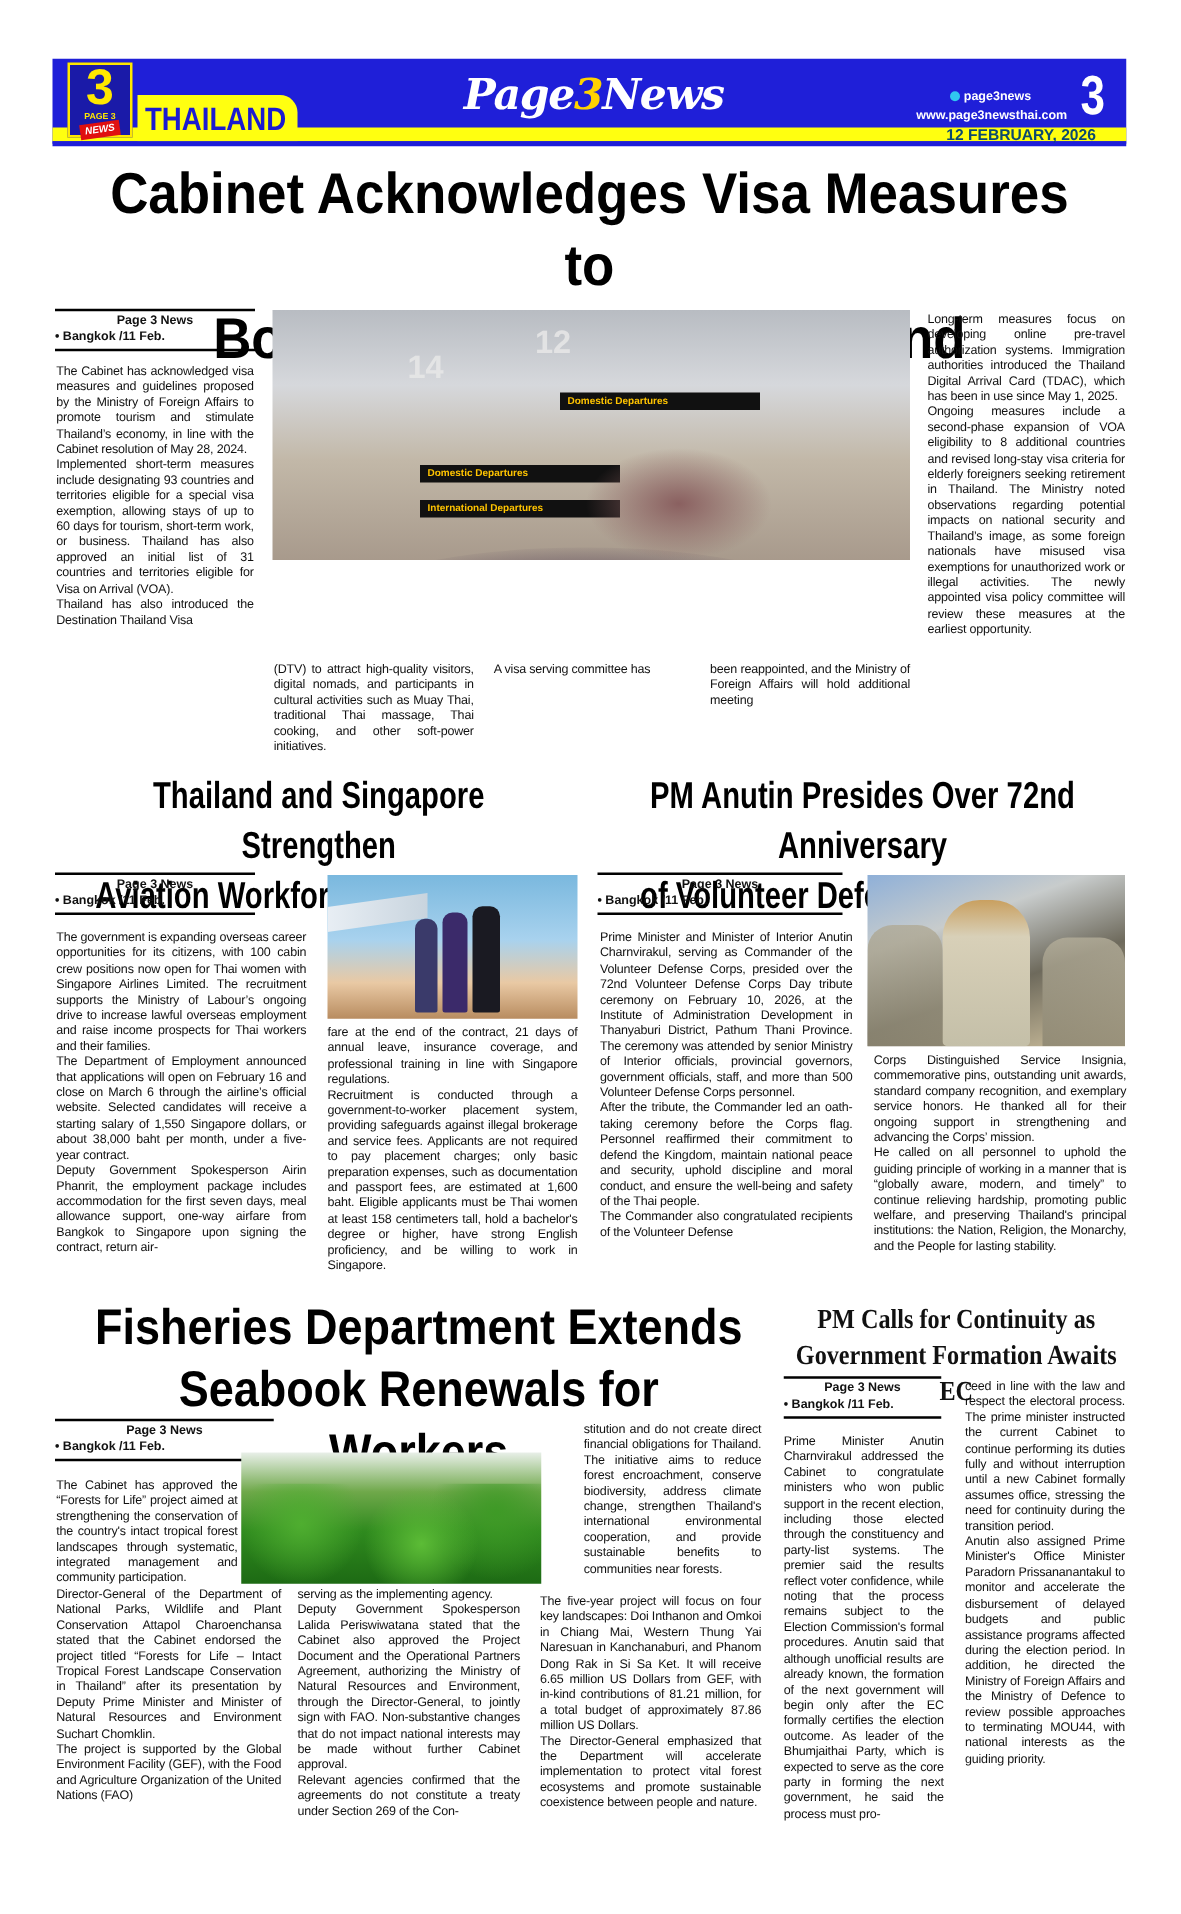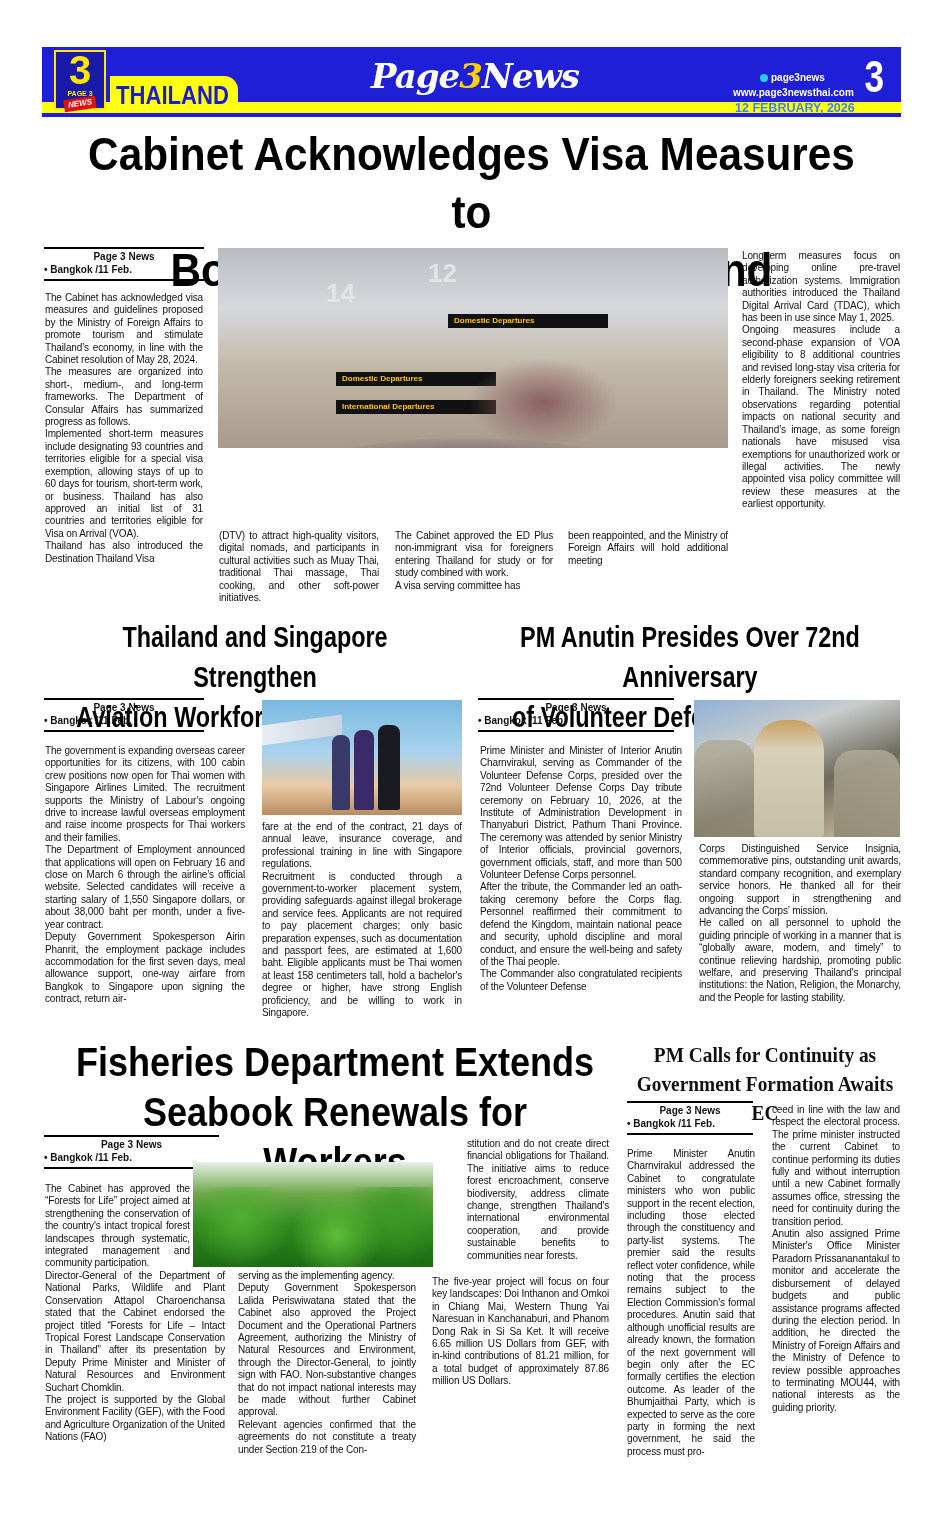--- a/index.html
+++ b/index.html
@@ -15,21 +15,21 @@
 #logo-3{left:54px;top:48px;width:52px;text-align:center;font:bold 40px/44px "Liberation Sans",sans-serif;color:#ffe800}
 #logo-page3{left:54px;top:90px;width:52px;text-align:center;font:bold 7px "Liberation Sans",sans-serif;color:#ffe800}
 #logo-news{left:64px;top:98px;width:32px;height:12px;background:#e01010;color:#fff;font:italic bold 8px/12px "Liberation Sans",sans-serif;text-align:center;transform:rotate(-8deg)}
 #region{left:116px;top:80px;font:bold 26px/30px "Liberation Sans",sans-serif;color:#1b1bd0;transform:scaleX(.85);transform-origin:left}
 #brand{left:370px;top:54px;width:210px;text-align:center;font:bold 34px/44px "DejaVu Serif",serif;color:#fff;font-style:italic;letter-spacing:-1px}
 #brand .three{color:#ffd200}
 #social{left:760px;top:72px;font:bold 10px "Liberation Sans",sans-serif;color:#fff}
 #social .dot{display:inline-block;width:8px;height:8px;border-radius:50%;background:#30c8f0;margin-right:3px;vertical-align:-1px}
 #website{left:733px;top:87px;font:bold 10px "Liberation Sans",sans-serif;color:#fff}
 #pagenum{left:862px;top:52px;font:bold 44px/50px "Liberation Sans",sans-serif;color:#fff;transform:scaleX(.8)}
-#pubdate{left:735px;top:101px;font:bold 12.5px/14px "Liberation Sans",sans-serif;color:#3b82f6}
+#pubdate{left:757px;top:101px;font:bold 12.5px/14px "Liberation Sans",sans-serif;color:#0c4a6e}
 
 .hl{font-family:"Liberation Sans",sans-serif;font-weight:bold;color:#000;text-align:center;transform-origin:center}
 #hl-main{left:42px;top:125px;width:859px;font-size:46px;line-height:58px;transform:scaleX(.92)}
 .hl2{font-size:30px;line-height:40px;transform:scaleX(.78)}
 #hl-sing{left:10px;top:617px;width:490px}
 #hl-anutin{left:440px;top:617px;width:500px}
 #hl-fish{left:40px;top:1037px;width:590px;font-size:40px;line-height:50px;transform:scaleX(.9)}
 .hl-serif{font-family:"Liberation Serif",serif;font-weight:bold;font-size:22px;line-height:29px;text-align:center;transform:scaleX(.88)}
 #hl-pm{left:610px;top:1040px;width:310px}
 
@@ -75,40 +75,38 @@
 
 <div class="abs byline" style="left:44px;top:247px">
   <div class="rule"></div>
   <div class="src">Page 3 News</div>
   <div class="loc">• Bangkok /11 Feb.</div>
   <div class="rule"></div>
 </div>
 
 <div class="abs col" style="left:45px;top:292px;width:158px">
   <p>The Cabinet has acknowledged visa measures and guidelines proposed by the Ministry of Foreign Affairs to promote tourism and stimulate Thailand’s economy, in line with the Cabinet resolution of May 28, 2024.</p>
-  <p>The measures are organized into short-, medium-, and long-term frameworks. The Department of Consular Affairs has summarized progress as follows.</p>
   <p>Implemented short-term measures include designating 93 countries and territories eligible for a special visa exemption, allowing stays of up to 60 days for tourism, short-term work, or business. Thailand has also approved an initial list of 31 countries and territories eligible for Visa on Arrival (VOA).</p>
   <p>Thailand has also introduced the Destination Thailand Visa</p>
 </div>
 
 <div id="photo-airport" class="abs photo">
   <div class="gate" style="left:108px;top:30px;color:#e8e8e8">14</div>
   <div class="gate" style="left:210px;top:10px;color:#e8e8e8">12</div>
   <div class="sign" style="left:230px;top:66px;width:160px">Domestic Departures</div>
   <div class="sign" style="left:118px;top:124px;width:160px">Domestic Departures</div>
   <div class="sign" style="left:118px;top:152px;width:160px">International Departures</div>
   <div class="crowd" style="left:60px;top:190px;width:380px;height:90px;background:radial-gradient(ellipse at center,#5a4a50 0%,#7a6a70 40%,rgba(160,150,140,0) 75%)"></div>
   <div class="crowd" style="left:250px;top:110px;width:150px;height:90px;background:radial-gradient(ellipse at center,#8a6060 0%,rgba(160,140,140,0) 70%)"></div>
 </div>
 
 <div class="abs col" style="left:219px;top:530px;width:160px">
   <p>(DTV) to attract high-quality visitors, digital nomads, and participants in cultural activities such as Muay Thai, traditional Thai massage, Thai cooking, and other soft-power initiatives.</p>
 </div>
 <div class="abs col" style="left:395px;top:530px;width:158px">
-  <p>The Cabinet approved the ED Plus non-immigrant visa for foreigners entering Thailand for study or for study combined with work.</p>
   <p>A visa serving committee has</p>
 </div>
 <div class="abs col" style="left:568px;top:530px;width:160px">
   <p>been reappointed, and the Ministry of Foreign Affairs will hold additional meeting</p>
 </div>
 <div class="abs col" style="left:742px;top:250px;width:158px">
   <p>Long-term measures focus on developing online pre-travel authorization systems. Immigration authorities introduced the Thailand Digital Arrival Card (TDAC), which has been in use since May 1, 2025.</p>
   <p>Ongoing measures include a second-phase expansion of VOA eligibility to 8 additional countries and revised long-stay visa criteria for elderly foreigners seeking retirement in Thailand. The Ministry noted observations regarding potential impacts on national security and Thailand’s image, as some foreign nationals have misused visa exemptions for unauthorized work or illegal activities. The newly appointed visa policy committee will review these measures at the earliest opportunity.</p>
 </div>
 
@@ -188,27 +186,28 @@
 <div class="abs col" style="left:45px;top:1183px;width:145px">
   <p>The Cabinet has approved the “Forests for Life” project aimed at strengthening the conservation of the country's intact tropical forest landscapes through systematic, integrated management and community participation.</p>
 </div>
 <div class="abs col" style="left:45px;top:1270px;width:180px">
   <p>Director-General of the Department of National Parks, Wildlife and Plant Conservation Attapol Charoenchansa stated that the Cabinet endorsed the project titled “Forests for Life – Intact Tropical Forest Landscape Conservation in Thailand” after its presentation by Deputy Prime Minister and Minister of Natural Resources and Environment Suchart Chomklin.</p>
   <p>The project is supported by the Global Environment Facility (GEF), with the Food and Agriculture Organization of the United Nations (FAO)</p>
 </div>
 <div class="abs col" style="left:238px;top:1270px;width:178px">
   <p>serving as the implementing agency.</p>
   <p>Deputy Government Spokesperson Lalida Periswiwatana stated that the Cabinet also approved the Project Document and the Operational Partners Agreement, authorizing the Ministry of Natural Resources and Environment, through the Director-General, to jointly sign with FAO. Non-substantive changes that do not impact national interests may be made without further Cabinet approval.</p>
-  <p>Relevant agencies confirmed that the agreements do not constitute a treaty under Section 219 of the Con-</p>
+  <p>Relevant agencies confirmed that the agreements do not constitute a treaty under Section 269 of the Con-</p>
 </div>
 <div class="abs col" style="left:467px;top:1138px;width:142px">
   <p>stitution and do not create direct financial obligations for Thailand. The initiative aims to reduce forest encroachment, conserve biodiversity, address climate change, strengthen Thailand's international environmental cooperation, and provide sustainable benefits to communities near forests.</p>
 </div>
 <div class="abs col" style="left:432px;top:1276px;width:177px">
   <p>The five-year project will focus on four key landscapes: Doi Inthanon and Omkoi in Chiang Mai, Western Thung Yai Naresuan in Kanchanaburi, and Phanom Dong Rak in Si Sa Ket. It will receive 6.65 million US Dollars from GEF, with in-kind contributions of 81.21 million, for a total budget of approximately 87.86 million US Dollars.</p>
+  <p>The Director-General emphasized that the Department will accelerate implementation to protect vital forest ecosystems and promote sustainable coexistence between people and nature.</p>
 </div>
 
 <div id="hl-pm" class="abs hl-serif">
   <div>PM Calls for Continuity as</div>
   <div>Government Formation Awaits EC</div>
 </div>
 
 <div class="abs byline" style="left:627px;top:1101px;width:126px">
   <div class="rule"></div>
   <div class="src">Page 3 News</div>

